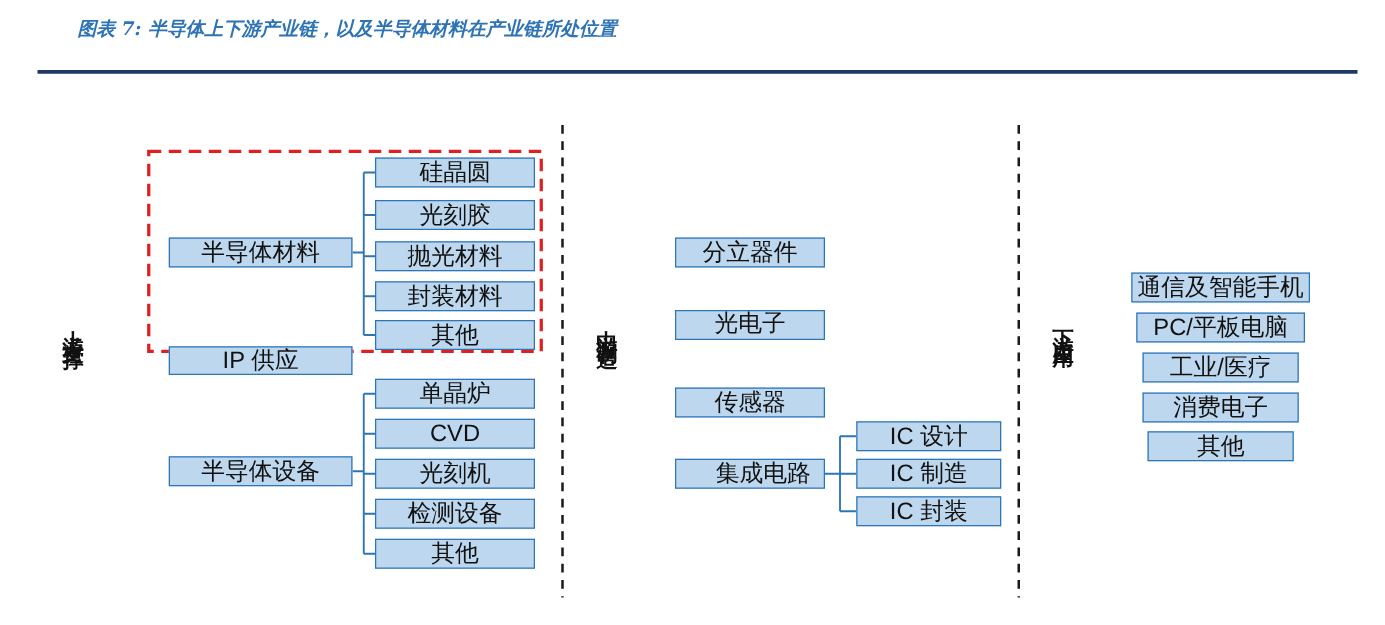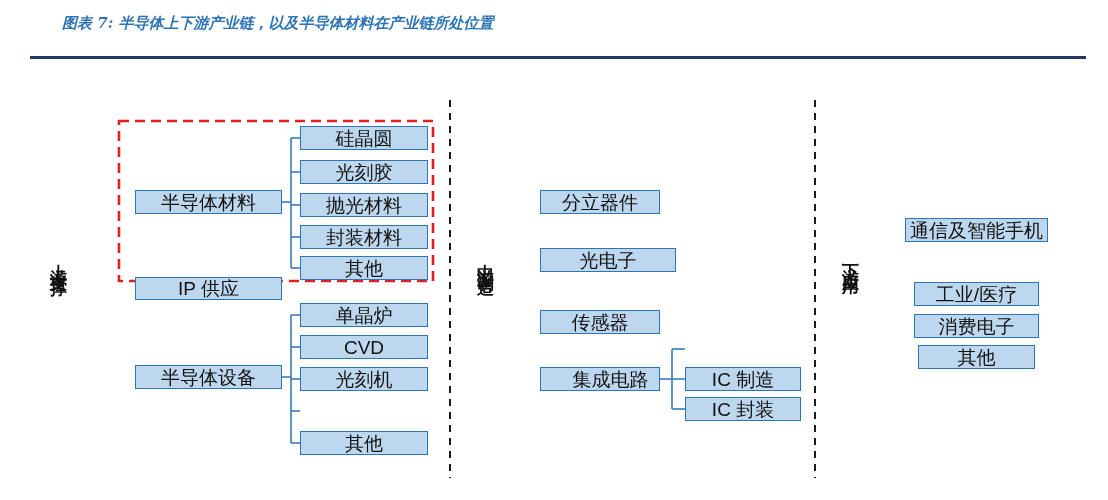--- a/index.html
+++ b/index.html
@@ -81,27 +81,30 @@
   <div class="box" style="left:300px;top:193px;width:128px;height:24px;">抛光材料</div>
   <div class="box" style="left:300px;top:225px;width:128px;height:24px;">封装材料</div>
   <div class="box" style="left:300px;top:256px;width:128px;height:24px;">其他</div>
 
   <div class="box" style="left:135px;top:277px;width:147px;height:23px;">IP 供应</div>
 
   <div class="box" style="left:135px;top:365px;width:147px;height:24px;">半导体设备</div>
   <div class="box" style="left:300px;top:303px;width:128px;height:24px;">单晶炉</div>
   <div class="box" style="left:300px;top:335px;width:128px;height:24px;">CVD</div>
   <div class="box" style="left:300px;top:367px;width:128px;height:24px;">光刻机</div>
+  <div class="box" style="left:300px;top:399px;width:128px;height:24px;">检测设备</div>
   <div class="box" style="left:300px;top:431px;width:128px;height:24px;">其他</div>
 
   <div class="box" style="left:540px;top:190px;width:120px;height:24px;">分立器件</div>
-  <div class="box" style="left:540px;top:248px;width:136px;height:24px;">光电子</div>
+  <div class="box" style="left:540px;top:248px;width:120px;height:24px;font-family:Liberation Mono, monospace;">光电子</div>
   <div class="box" style="left:540px;top:310px;width:120px;height:24px;">传感器</div>
   <div class="box" style="left:540px;top:367px;width:120px;height:24px;padding-left:21px;">集成电路</div>
+  <div class="box" style="left:685px;top:337px;width:116px;height:24px;">IC 设计</div>
   <div class="box" style="left:685px;top:367px;width:116px;height:24px;">IC 制造</div>
   <div class="box" style="left:685px;top:397px;width:116px;height:24px;">IC 封装</div>
 
   <div class="box" style="left:905px;top:218px;width:143px;height:24px;">通信及智能手机</div>
+  <div class="box" style="left:909px;top:250px;width:135px;height:24px;">PC/平板电脑</div>
   <div class="box" style="left:914px;top:282px;width:125px;height:24px;">工业/医疗</div>
   <div class="box" style="left:914px;top:314px;width:125px;height:24px;">消费电子</div>
   <div class="box" style="left:918px;top:345px;width:117px;height:24px;">其他</div>
 
 </div>
 
 </body></html>

